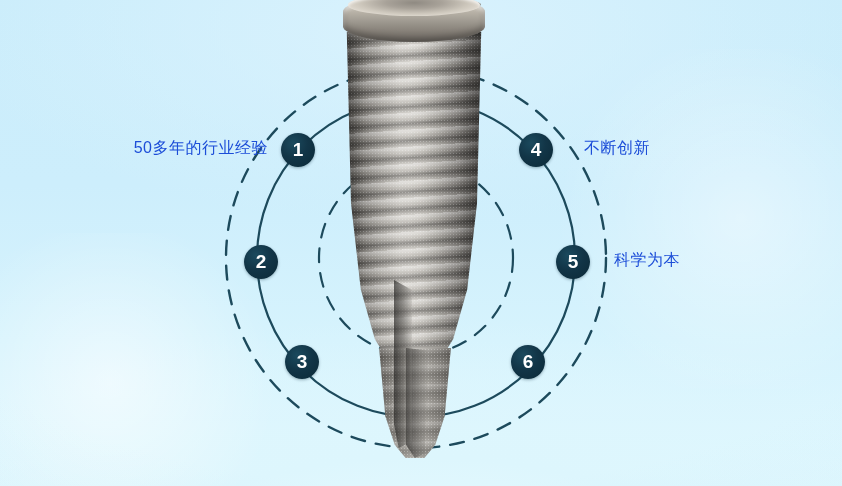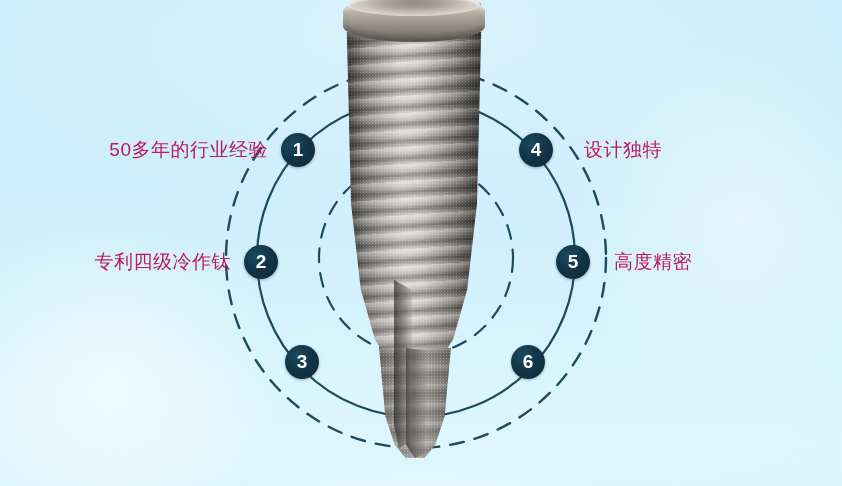--- a/index.html
+++ b/index.html
@@ -222,22 +222,22 @@
     font-weight: bold;
     line-height: 34px;
     text-align: center;
     box-shadow: 0 1px 3px rgba(10,40,55,.35);
     user-select: none;
   }
 
   
   .label {
     position: absolute;
-    color: #be185d;
-    font-size: 19px;
+    color: #1d4ed8;
+    font-size: 16px;
     line-height: 1;
     white-space: nowrap;
     letter-spacing: .5px;
   }
   .label.r { text-align: left; }
   .label.l { text-align: right; }
 </style>
 </head>
 <body>
 
@@ -273,25 +273,24 @@
     </div>
     <div class="collar-top"></div>
   </div>
 
   <div class="bg-vign"></div>
 
   <div class="badge" style="left:281px; top:133px;">1</div>
   <div class="label l" style="left:68px; top:140px; width:200px;">50多年的行业经验</div>
 
   <div class="badge" style="left:244px; top:245px;">2</div>
-  <div class="label l" style="left:68px; top:252px; width:163px;">专利四级冷作钛</div>
 
   <div class="badge" style="left:285px; top:345px;">3</div>
 
   <div class="badge" style="left:519px; top:133px;">4</div>
-  <div class="label r" style="left:584px; top:140px;">设计独特</div>
+  <div class="label r" style="left:584px; top:140px;">不断创新</div>
 
   <div class="badge" style="left:556px; top:245px;">5</div>
-  <div class="label r" style="left:614px; top:252px;">高度精密</div>
+  <div class="label r" style="left:614px; top:252px;">科学为本</div>
 
   <div class="badge" style="left:511px; top:345px;">6</div>
 
 </div>
 
 </body></html>

